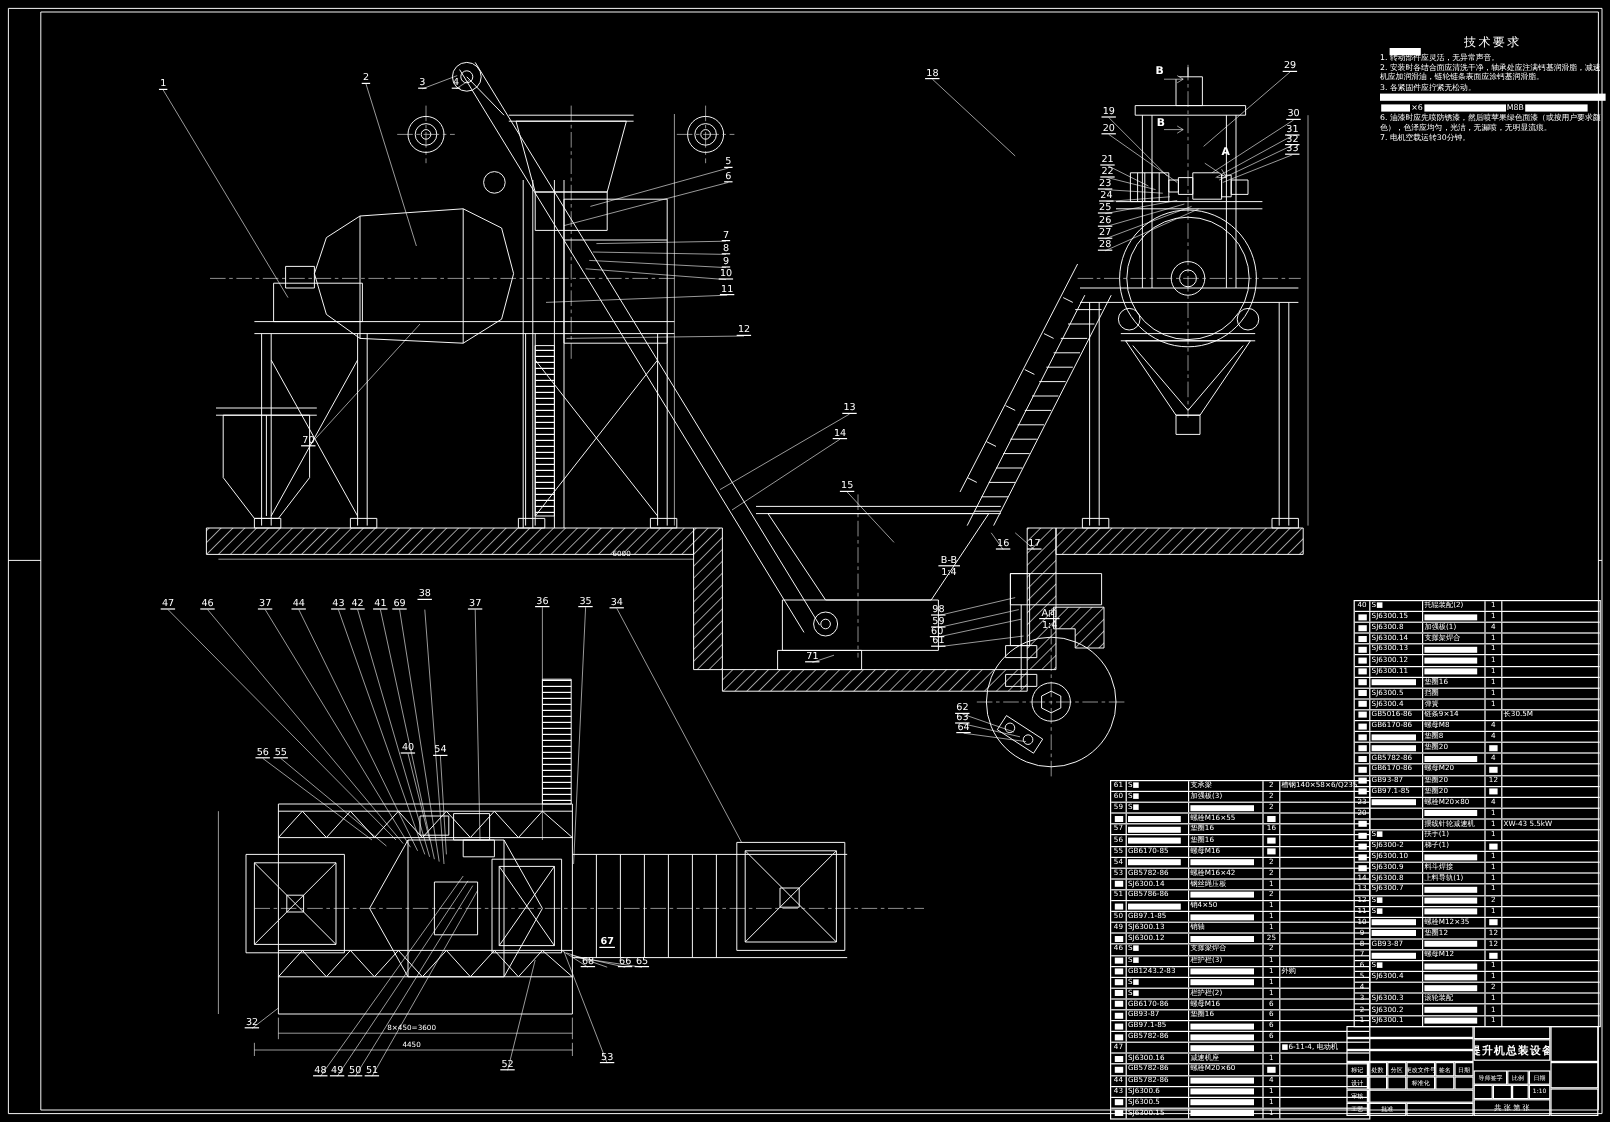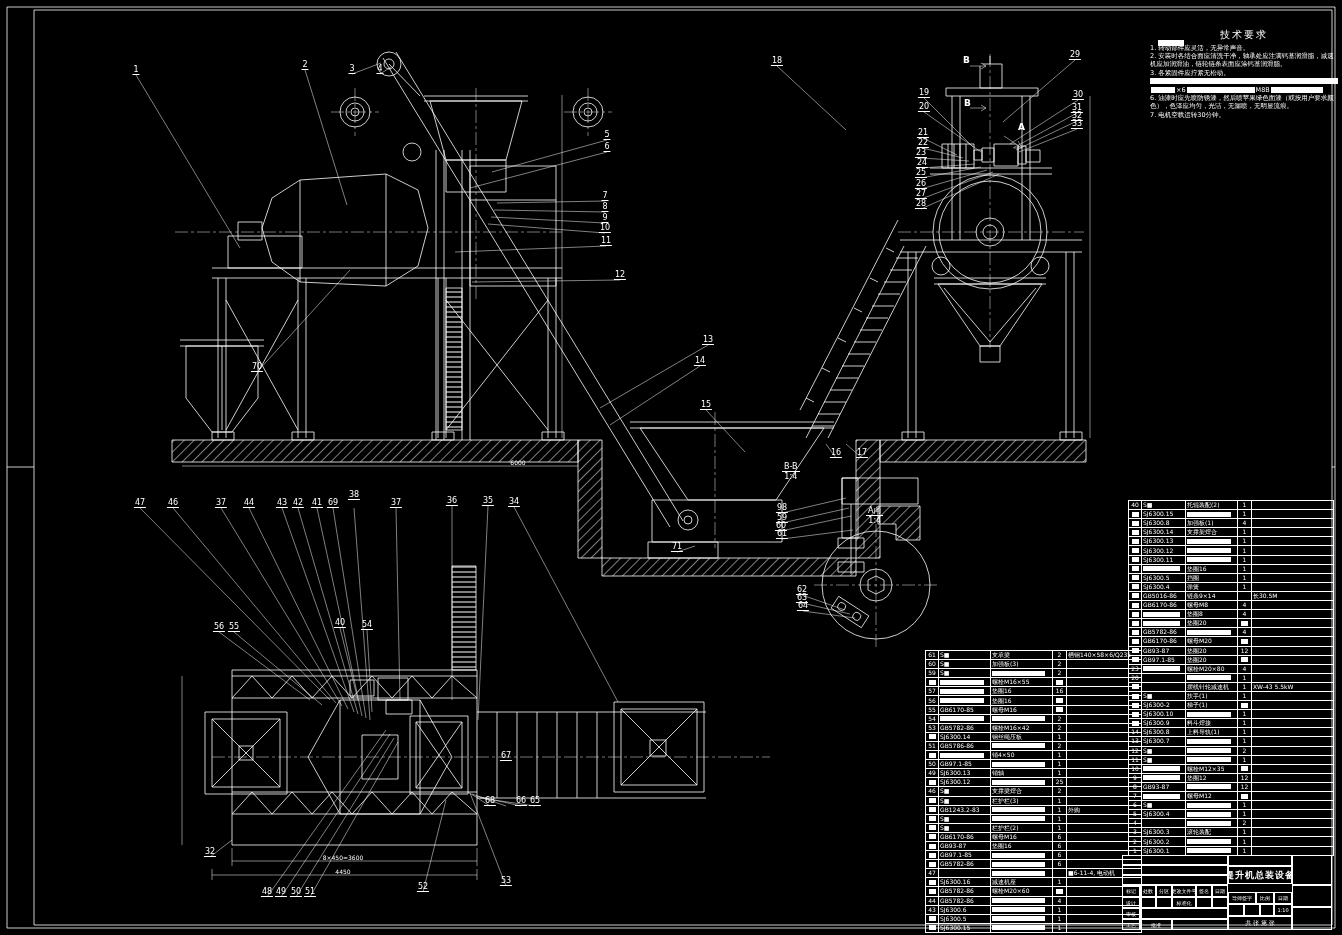--- a/index.html
+++ b/index.html
@@ -402,21 +402,21 @@
       <span class="co" style="left: 340px; top: 628px;">40</span>
       <span class="co" style="left: 367px; top: 630px;">54</span>
       <span class="co" style="left: 210px; top: 857px;">32</span>
       <span class="co" style="left: 267px; top: 897px;">48</span>
       <span class="co" style="left: 281px; top: 897px;">49</span>
       <span class="co" style="left: 296px; top: 897px;">50</span>
       <span class="co" style="left: 310px; top: 897px;">51</span>
       <span class="co" style="left: 423px; top: 892px;">52</span>
       <span class="co" style="left: 506px; top: 886px;">53</span>
       <span class="co" style="left: 490px; top: 806px;">68</span>
-      <span class="co" style="left: 506px; top: 761px;">67</span>
+      <span class="co" style="left: 506px; top: 790px; font-weight: bold;">67</span>
       <span class="co" style="left: 521px; top: 806px;">66</span>
       <span class="co" style="left: 535px; top: 806px;">65</span>
     </div>
 <div id="dimtexts">
       <span class="dim" style="left: 518px; top: 462px;">6000</span>
       <span class="dim" style="left: 343px; top: 857px;">8×450=3600</span>
       <span class="dim" style="left: 343px; top: 871px;">4450</span>
     </div>
 
 <div class="bom" id="bom-center" style="left:925px;top:650px;width:215px;">

